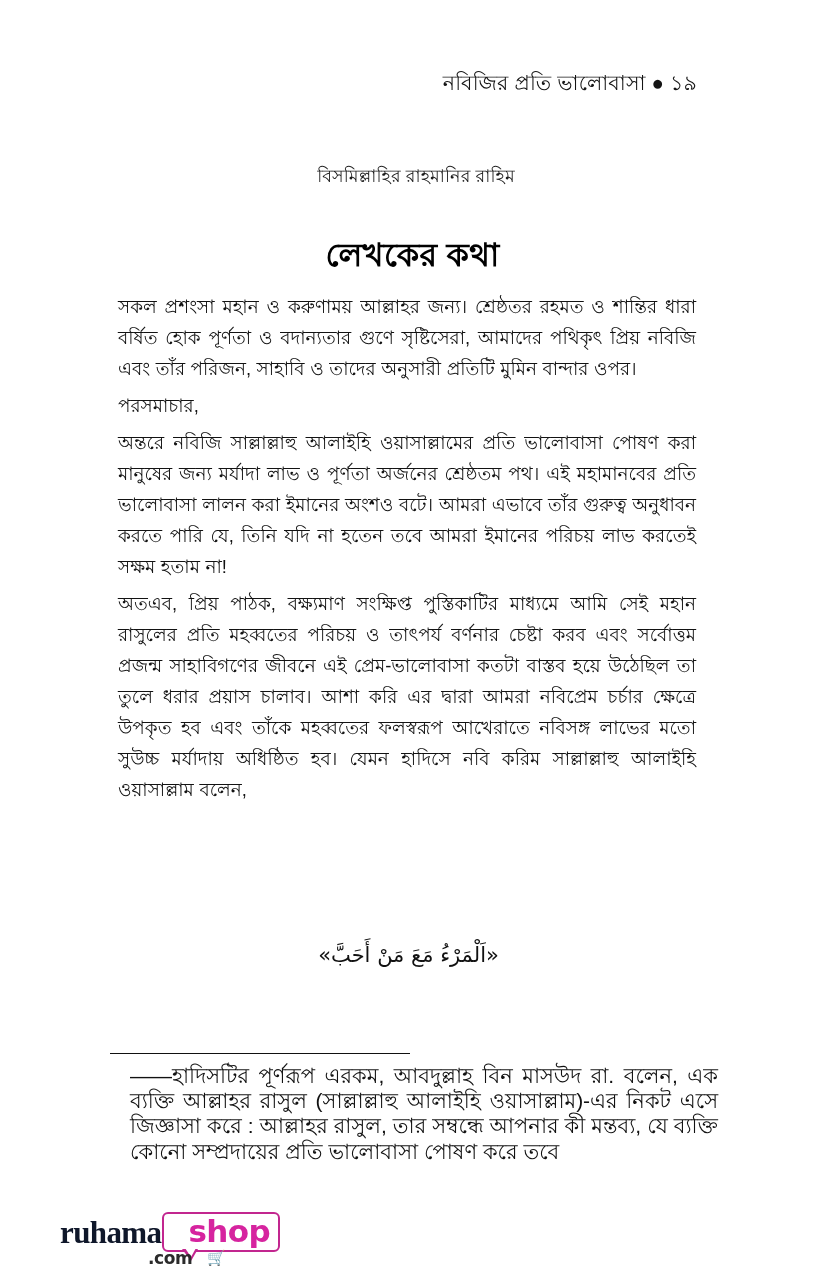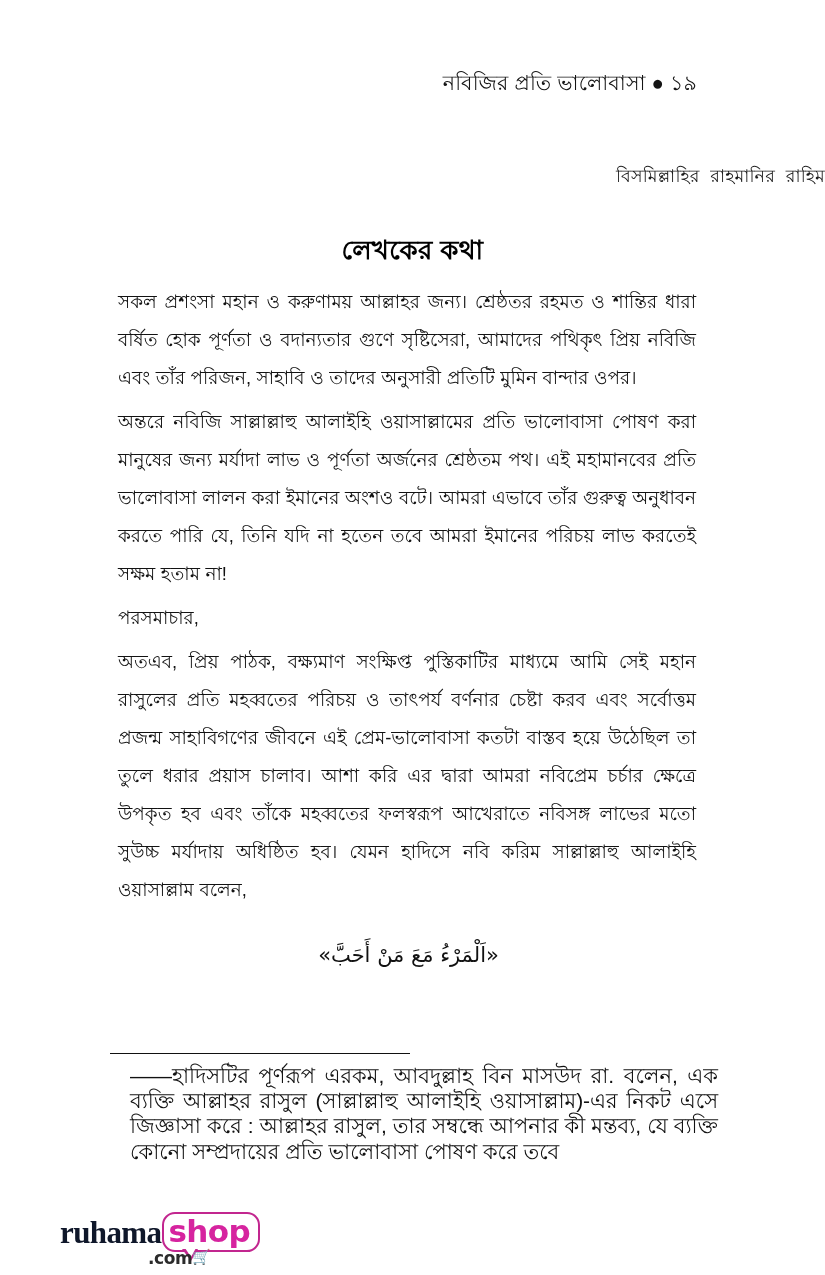--- a/index.html
+++ b/index.html
@@ -36,57 +36,57 @@
     white-space: nowrap;
     direction: ltr;
   }
 
   
   .basmala {
     position: absolute;
     top: 163px;
     left: 0;
     right: 0;
-    text-align: right;
-    font-family: Liberation Mono, monospace;
+    text-align: center;
+    font-family: Liberation Sans, sans-serif;
     font-size: 17.5px;
     color: #1a1a1a;
     letter-spacing: 0.2px;
     padding-left: 7px;
   }
 
   
   .chapter-title {
     position: absolute;
     top: 230px;
     left: 0;
     right: 0;
     text-align: center;
     font-family: "Liberation Sans", "DejaVu Sans", sans-serif;
-    font-size: 26px;
+    font-size: 32px;
     font-weight: 700;
     color: #000;
     letter-spacing: 0.3px;
   }
 
   
   .content {
     position: absolute;
     top: 283px;
     left: 118px;
     width: 578px;
   }
   .para {
     font-family: "Liberation Sans", "DejaVu Sans", sans-serif;
     font-size: 18.4px;
-    line-height: 38px;
+    line-height: 31px;
     color: #121212;
     text-align: justify;
     text-justify: inter-word;
-    margin: 0 0 6px 0;
+    margin: 8px 0 6px 0;
     word-spacing: 0.5px;
   }
   .para.plain { text-align: left; }
   .para + .para { margin-top: 6px; }
 
   
   .quote-arabic {
     position: absolute;
     top: 940px;
     left: 0;
@@ -174,22 +174,22 @@
     font-size: 31px;
     font-weight: 700;
     color: #0f172a;
     letter-spacing: -0.6px;
     line-height: 1;
   }
   .logo-bubble {
     position: relative;
     margin-left: 1px;
     border: 2.4px solid #c2268f;
-    border-radius: 13px;
-    padding: 2px 8px 3px 4px;
+    border-radius: 6px;
+    padding: 2px 8px 3px 24px;
     background: #ffffff;
   }
   .logo-shop {
     font-family: "DejaVu Sans", "Liberation Sans", sans-serif;
     font-size: 31px;
     font-weight: 700;
     color: #d6249f;
     letter-spacing: -0.6px;
     line-height: 1;
   }
@@ -212,22 +212,22 @@
     height: 0;
     border-left: 6px solid transparent;
     border-right: 5px solid transparent;
     border-top: 9px solid #ffffff;
   }
   .logo-dotcom {
     position: absolute;
     left: 88px;
     top: 38px;
     display: flex;
-    align-items: flex-start;
-    gap: 0;
+    align-items: center;
+    gap: 15px;
   }
   .logo-dotcom-text {
     font-family: "DejaVu Sans", "Liberation Sans", sans-serif;
     font-size: 17px;
     font-weight: 700;
     color: #2b2b2b;
     letter-spacing: -0.4px;
     line-height: 1;
   }
   .logo-cart {
@@ -244,22 +244,22 @@
 <div class="page">
 
   <div class="running-header">নবিজির প্রতি ভালোবাসা ● ১৯</div>
 
   <div class="basmala">বিসমিল্লাহির রাহমানির রাহিম</div>
 
   <div class="chapter-title">লেখকের কথা</div>
 
   <div class="content">
     <p class="para">সকল প্রশংসা মহান ও করুণাময় আল্লাহর জন্য। শ্রেষ্ঠতর রহমত ও শান্তির ধারা বর্ষিত হোক পূর্ণতা ও বদান্যতার গুণে সৃষ্টিসেরা, আমাদের পথিকৃৎ প্রিয় নবিজি এবং তাঁর পরিজন, সাহাবি ও তাদের অনুসারী প্রতিটি মুমিন বান্দার ওপর।</p>
+    <p class="para plain">পরসমাচার,</p>
     <p class="para">অন্তরে নবিজি সাল্লাল্লাহু আলাইহি ওয়াসাল্লামের প্রতি ভালোবাসা পোষণ করা মানুষের জন্য মর্যাদা লাভ ও পূর্ণতা অর্জনের শ্রেষ্ঠতম পথ। এই মহামানবের প্রতি ভালোবাসা লালন করা ইমানের অংশও বটে। আমরা এভাবে তাঁর গুরুত্ব অনুধাবন করতে পারি যে, তিনি যদি না হতেন তবে আমরা ইমানের পরিচয় লাভ করতেই সক্ষম হতাম না!</p>
-    <p class="para plain">পরসমাচার,</p>
     <p class="para">অতএব, প্রিয় পাঠক, বক্ষ্যমাণ সংক্ষিপ্ত পুস্তিকাটির মাধ্যমে আমি সেই মহান রাসুলের প্রতি মহব্বতের পরিচয় ও তাৎপর্য বর্ণনার চেষ্টা করব এবং সর্বোত্তম প্রজন্ম সাহাবিগণের জীবনে এই প্রেম-ভালোবাসা কতটা বাস্তব হয়ে উঠেছিল তা তুলে ধরার প্রয়াস চালাব। আশা করি এর দ্বারা আমরা নবিপ্রেম চর্চার ক্ষেত্রে উপকৃত হব এবং তাঁকে মহব্বতের ফলস্বরূপ আখেরাতে নবিসঙ্গ লাভের মতো সুউচ্চ মর্যাদায় অধিষ্ঠিত হব। যেমন হাদিসে নবি করিম সাল্লাল্লাহু আলাইহি ওয়াসাল্লাম বলেন,</p>
   </div>
 
   <div class="quote-arabic">«اَلْمَرْءُ مَعَ مَنْ أَحَبَّ»</div>
 
 
   <div class="footnote-rule"></div>
 
   <div class="footnote-block">
     <p class="footnote-body">——হাদিসটির পূর্ণরূপ এরকম, আবদুল্লাহ বিন মাসউদ রা. বলেন, এক ব্যক্তি আল্লাহর রাসুল (সাল্লাল্লাহু আলাইহি ওয়াসাল্লাম)-এর নিকট এসে জিজ্ঞাসা করে : আল্লাহর রাসুল, তার সম্বন্ধে আপনার কী মন্তব্য, যে ব্যক্তি কোনো সম্প্রদায়ের প্রতি ভালোবাসা পোষণ করে তবে</p>

